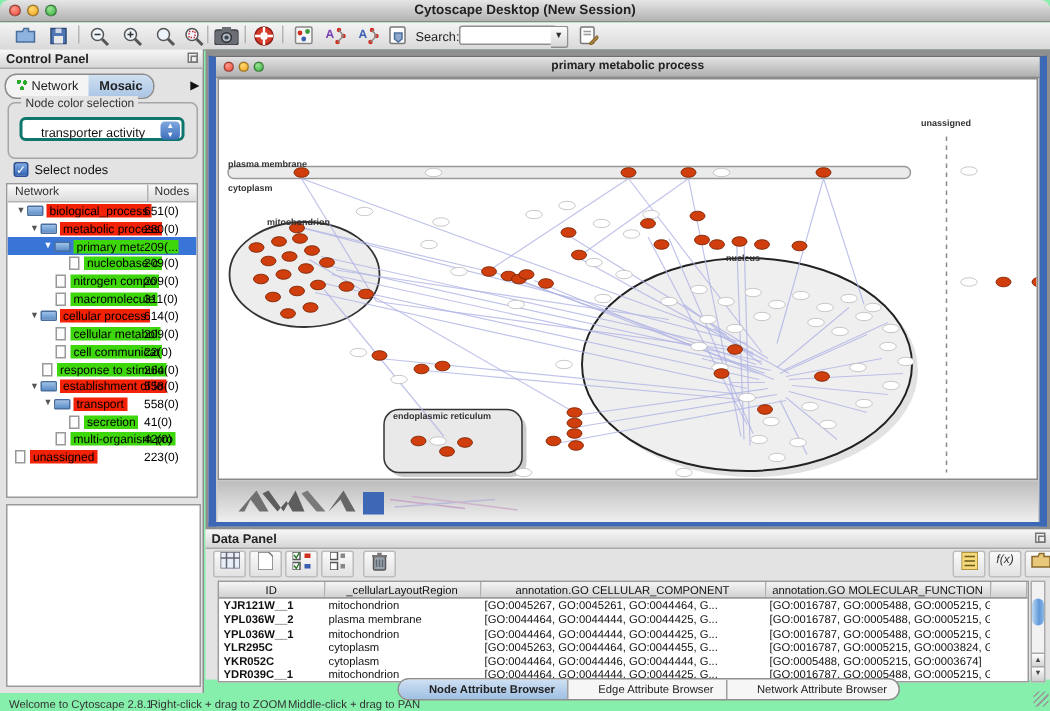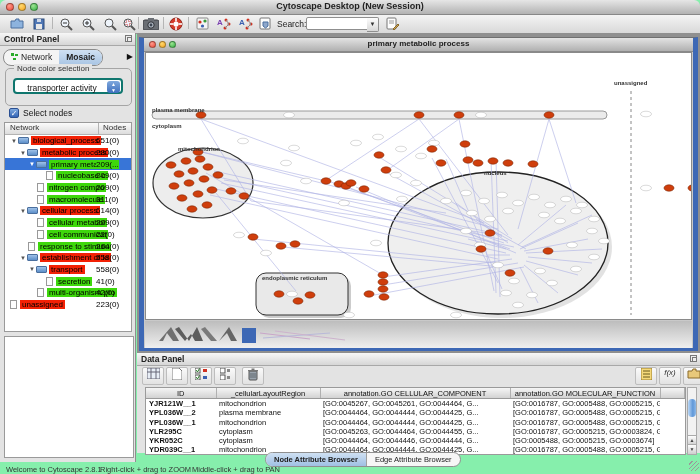--- a/index.html
+++ b/index.html
@@ -80,21 +80,21 @@
   #dp-table{position:absolute;left:8px;top:34px;width:541px;height:68px;background:#fff;border:1px solid #9a9a9a;box-sizing:border-box;overflow:hidden;}
   #attr-table{border-collapse:collapse;table-layout:fixed;width:100%;font-size:7.5px;color:#111;}
   #attr-table th{background:linear-gradient(#f5f5f5,#d2d2d2);border-right:1px solid #b0b0b0;border-bottom:1px solid #9a9a9a;font-weight:normal;height:10px;overflow:hidden;white-space:nowrap;padding:0 2px;}
   #attr-table td{height:9.3px;line-height:9.3px;white-space:nowrap;overflow:hidden;padding:0 3px;}
   #attr-table td:first-child{font-weight:bold;}
   #dp-scroll{position:absolute;right:3px;top:34px;width:10px;height:68px;border:1px solid #aaa;background:#f2f2f2;box-sizing:border-box;}
   #dp-thumb{position:absolute;left:0px;top:11px;width:8px;height:18px;border-radius:4px;background:linear-gradient(90deg,#bcd8f5,#5f97d8 60%,#8db9e8);}
   .scroll-arrow{position:absolute;left:0;width:8px;height:9px;font-size:5px;text-align:center;line-height:9px;color:#444;background:linear-gradient(#fdfdfd,#cfcfcf);border-top:1px solid #aaa;}
   
   #browser-tabs{left:265px;top:452px;height:13px;display:flex;border:1px solid #8f8f8f;border-radius:8px;overflow:hidden;background:#f6f6f6;}
-  .btab{font-size:7.5px;color:#222;padding:2px 8px 0 8px;border-right:1px solid #9f9f9f;text-align:right;}
+  .btab{font-size:7.5px;color:#222;padding:2px 8px 0 20px;border-right:1px solid #9f9f9f;text-align:right;}
   .btab:last-child{border-right:none;}
   .btab.on{background:linear-gradient(#cfe0f2,#9fc0e4);font-weight:bold;}
   
   #status-bar{left:0;top:464px;width:700px;height:10px;font-size:7.5px;color:#333;}
   #st-welcome{position:absolute;left:6px;top:1px;}
   #st-zoom{position:absolute;left:100px;top:1px;}
   #st-pan{position:absolute;left:192px;top:1px;}
   #resize-grip{position:absolute;right:1px;top:-3px;width:10px;height:10px;background:repeating-linear-gradient(135deg,transparent 0 2px,#9a9a9a 2px 3px);}
 </style>
 </head>
@@ -681,20 +681,21 @@
     <div id="dp-scroll">
       <div id="dp-thumb"></div>
       <div class="scroll-arrow" style="bottom:9px">▲</div>
       <div class="scroll-arrow" style="bottom:0">▼</div>
     </div>
   </div>
 
   <div id="browser-tabs" class="abs">
       <div class="btab on">Node Attribute Browser</div>
       <div class="btab">Edge Attribute Browser</div>
+      <div class="btab">Network Attribute Browser</div>
     </div>
 
   <div id="status-bar" class="abs">
     <span id="st-welcome">Welcome to Cytoscape 2.8.1</span>
     <span id="st-zoom">Right-click + drag to ZOOM</span>
     <span id="st-pan">Middle-click + drag to PAN</span>
     <span id="resize-grip"></span>
   </div>
 
 </div>

